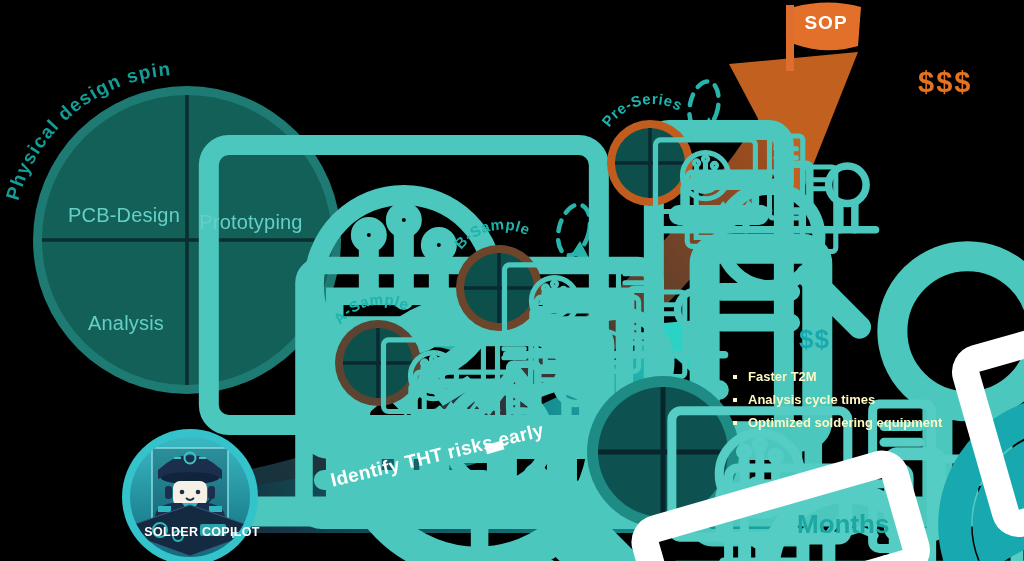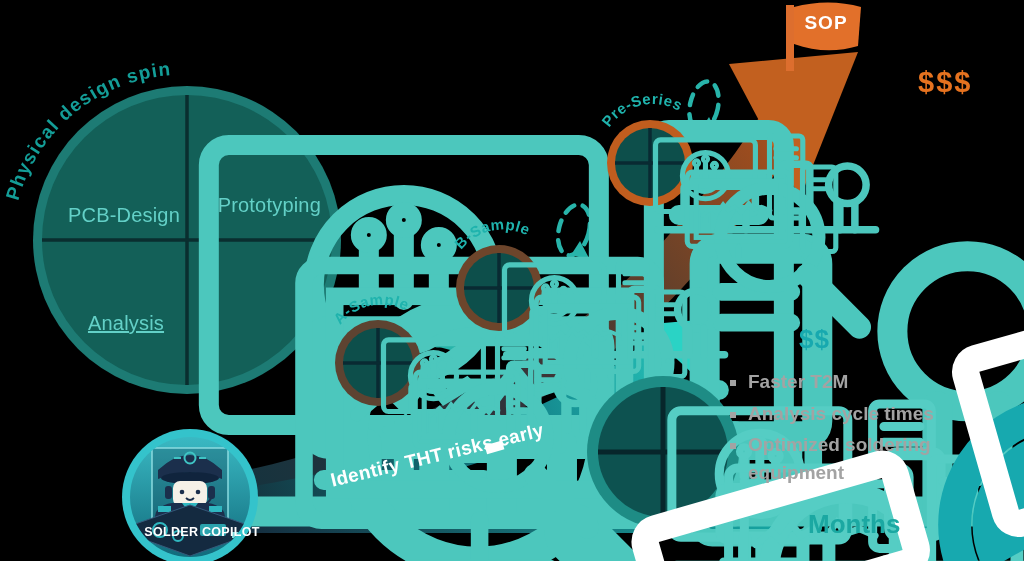--- a/index.html
+++ b/index.html
@@ -13,26 +13,26 @@
     width:140px; text-align:center; color:#63d0c7; font-size:20px; font-weight:500;
     letter-spacing:.2px;
   }
   .sop-label{left:797px; top:12px; width:58px; text-align:center;
     color:#fff; font-size:19px; font-weight:800; letter-spacing:1px;}
   .dollars-orange{left:918px; top:66px; color:#e5721f; font-size:29px; font-weight:800; letter-spacing:2px;}
   .high-caption{left:861px; top:106px; width:158px; white-space:normal;
     color:#e5721f; font-size:17.5px; font-weight:800; line-height:1.3;}
   .dollars-teal{left:799px; top:324px; color:#17a9af; font-size:26px; font-weight:800; letter-spacing:1px;}
   .benefits{left:722px; top:368px; width:228px; white-space:normal;
-    color:#a3a3a3; font-size:19px; font-weight:800; line-height:1.45;
+    color:#fef9c3; font-size:13px; font-weight:800; line-height:1.45;
     list-style:square; padding-left:26px; margin:0;}
   .benefits li{margin-bottom:4px;}
   .tht-note{left:331px; top:470px; color:#fff; font-size:19px; font-weight:800;
     letter-spacing:.4px; transform:rotate(-13.5deg); transform-origin:left center;}
-  .months-label{left:797px; top:509px; color:#1ba8a2; font-size:26px; font-weight:800;margin-left:11px;}
+  .months-label{left:797px; top:509px; color:#1ba8a2; font-size:26px; font-weight:800;}
   .mascot-label{left:135px; top:525px; width:134px; text-align:center;
     color:#fff; font-size:12.5px; font-weight:800; letter-spacing:.3px;}
 </style>
 </head>
 <body>
 
 <div class="stage">
 
 <svg width="1024" height="561" viewBox="0 0 1024 561">
   <defs>
@@ -261,22 +261,22 @@
       <path d="M118,530 L190,505 L262,530 L190,556 Z" fill="#142a40" stroke="#36597a"></path>
       <circle cx="160" cy="530" r="7" fill="none" stroke="#2fb7c0" stroke-width="2"></circle>
       <circle cx="178" cy="536" r="5" fill="none" stroke="#2fb7c0" stroke-width="2"></circle>
       <rect x="200" y="524" width="26" height="12" rx="2" fill="#2fb7c0" opacity="0.85"></rect>
       <rect x="232" y="532" width="10" height="6" fill="#7fd9dd"></rect>
     </g>
   </g>
 </svg>
 
 <div class="ovl quad-label" style="left:54px; top:204px;">PCB-Design</div>
-<div class="ovl quad-label" style="left:181px; top:194px;text-align:right;">Prototyping</div>
-<div class="ovl quad-label" style="left:56px; top:312px;text-decoration:underline;">Analysis</div>
+<div class="ovl quad-label" style="left:181px; top:211px;">Prototyping</div>
+<div class="ovl quad-label" style="left:56px; top:312px;">Analysis</div>
 
 <div class="ovl sop-label">SOP</div>
 
 <div class="ovl dollars-orange">$$$</div>
 
 <div class="ovl dollars-teal">$$</div>
 <ul class="ovl benefits">
   <li>Faster T2M</li>
   <li>Analysis cycle times</li>
   <li>Optimized soldering equipment</li>

